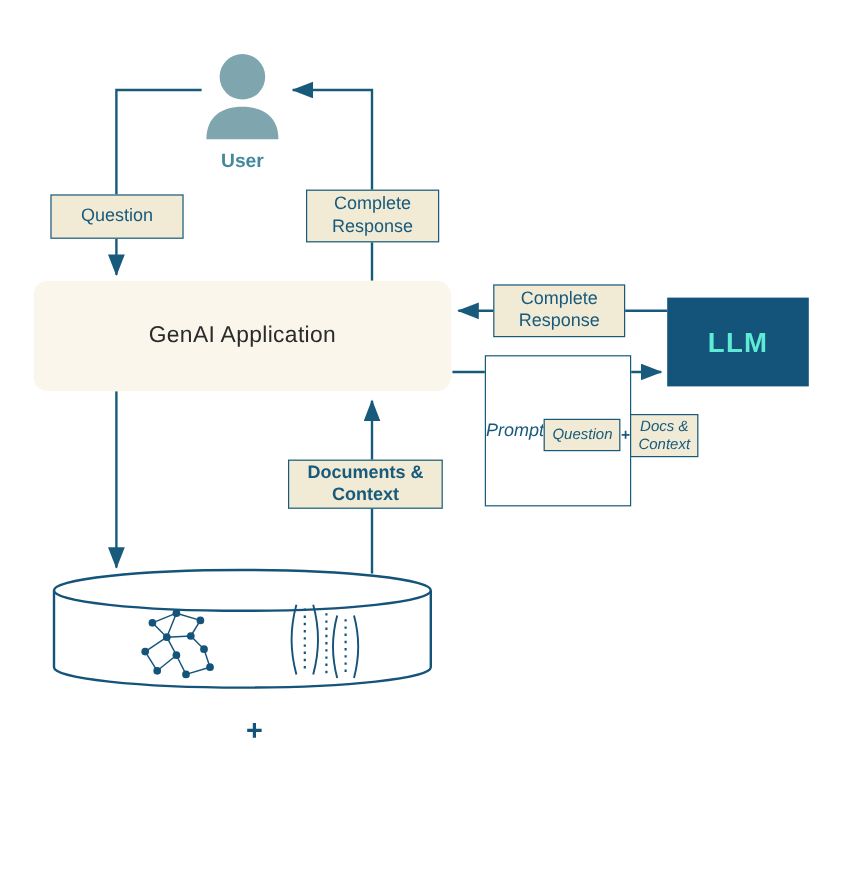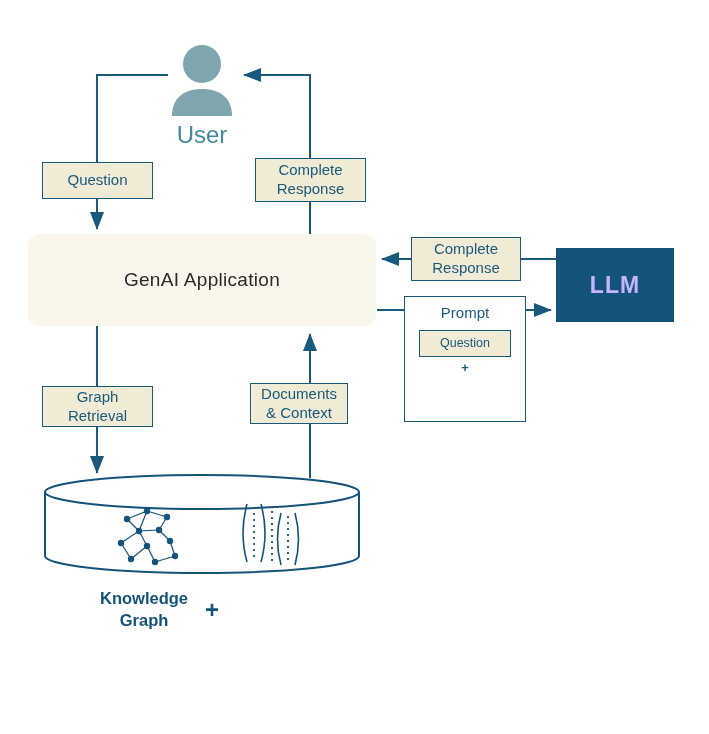--- a/index.html
+++ b/index.html
@@ -45,31 +45,32 @@
   }
   .app-box{
     background:var(--app-bg,#faf6ec);
     border-radius:12px;
     color:var(--text-dark,#2b2b2b);
     font-size:19px;
     letter-spacing:.3px;
   }
   .llm-box{
     background:var(--navy,#14537a);
-    color:#c4b5fd;
+    color:#5eead4;
     font-size:23px;
     font-weight:bold;
     letter-spacing:1px;
   }
   .prompt-box{
     background:#ffffff;
     border:1.5px solid var(--teal,#175a7c);
-    flex-direction:column;
+    flex-direction:row;
     justify-content:flex-start;
     padding-top:7px;
+    font-style:italic;
   }
   .prompt-title{
     color:var(--teal,#175a7c);
     font-size:15px;
     margin-bottom:9px;
   }
   .box-beige-sm{
     background:var(--beige,#f1ead5);
     border:1.5px solid var(--teal,#175a7c);
     color:var(--teal,#175a7c);
@@ -84,22 +85,22 @@
     padding:2px 6px;
   }
   .plus-sm{
     color:var(--teal,#175a7c);
     font-size:13px;
     font-weight:bold;
     margin:3px 0;
   }
   .user-label{
     color:var(--user-label,#44899b);
-    font-size:24px;
-    font-weight:normal;
+    font-size:16px;
+    font-weight:bold;
   }
   .store-label{
     color:var(--navy,#14537a);
     font-size:16.5px;
     font-weight:bold;
     line-height:1.35;
   }
   .store-plus{
     color:var(--navy,#14537a);
     font-size:24px;
@@ -234,23 +235,22 @@
   <div class="node app-box" style="left:28px;top:234px;width:348px;height:92px;">GenAI Application</div>
 
   <div class="node box-beige" style="left:411px;top:237px;width:110px;height:44px;">Complete Response</div>
 
   <div class="node llm-box" style="left:556px;top:248px;width:118px;height:74px;">LLM</div>
 
   <div class="node prompt-box" style="left:404px;top:296px;width:122px;height:126px;">
     <div class="prompt-title">Prompt</div>
     <div class="box-beige-sm">Question</div>
     <div class="plus-sm">+</div>
+    <div class="box-beige-sm">Docs &amp; Context</div>
   </div>
 
-  <div class="node box-beige" style="left:42px;top:386px;width:111px;height:41px;">Graph Retrieval</div>
-
-  <div class="node box-beige" style="left:250px;top:383px;width:98px;height:41px;">Documents &amp; Context</div>
-
-  <div class="node store-label" style="left:84px;top:586px;width:120px;height:46px;">Knowledge Graph</div>
+
+  <div class="node box-beige" style="left:240px;top:383px;width:129px;height:41px;font-weight:bold;">Documents &amp; Context</div>
+
   <div class="node store-plus" style="left:199px;top:596px;width:26px;height:28px;">+</div>
 
 
 </div>
 
 </body></html>

